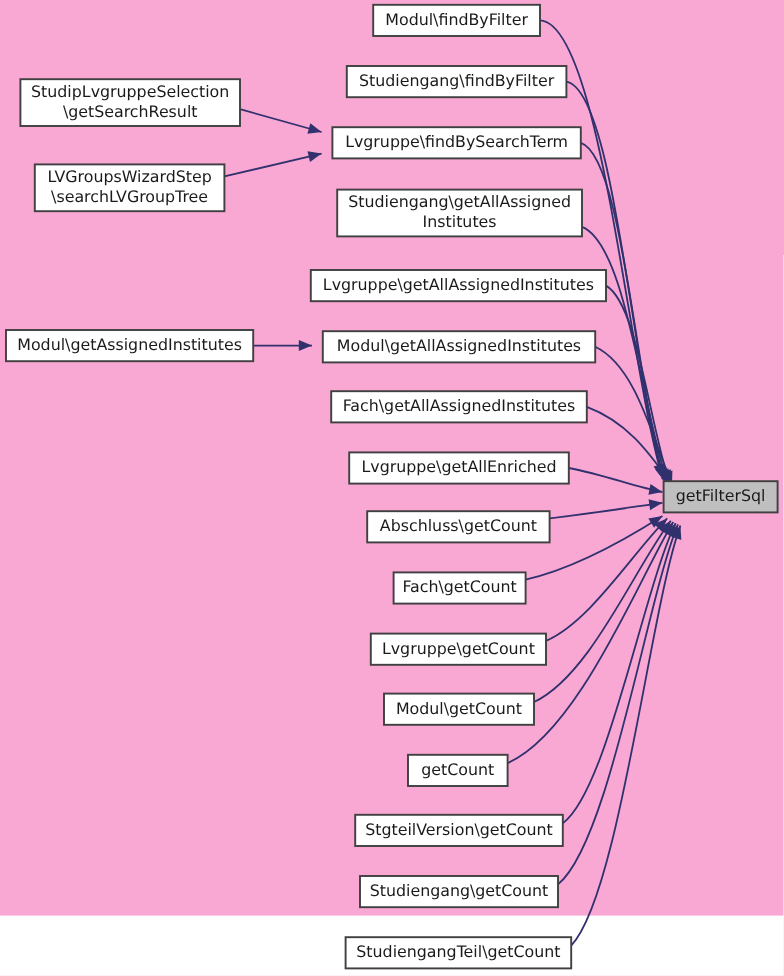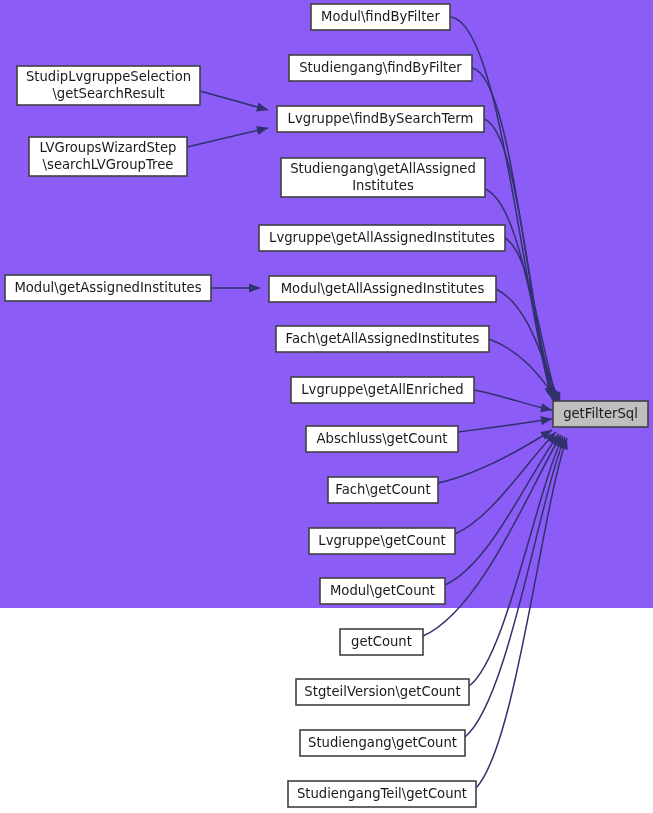--- a/index.html
+++ b/index.html
@@ -10,22 +10,22 @@
   }
   body {
     width: 653px;
     height: 813px;
     font-family: "DejaVu Sans", sans-serif;
     overflow: hidden;
   }
   #graph-root {
     position: relative;
     width: 653px;
-    height: 608px;
-    background: #8b5cf6;
+    height: 763px;
+    background: #f9a8d4;
   }
   svg.graph-canvas {
     position: absolute;
     top: 0;
     left: 0;
     width: 653px;
     height: 813px;
     display: block;
   }
   .node-box {

